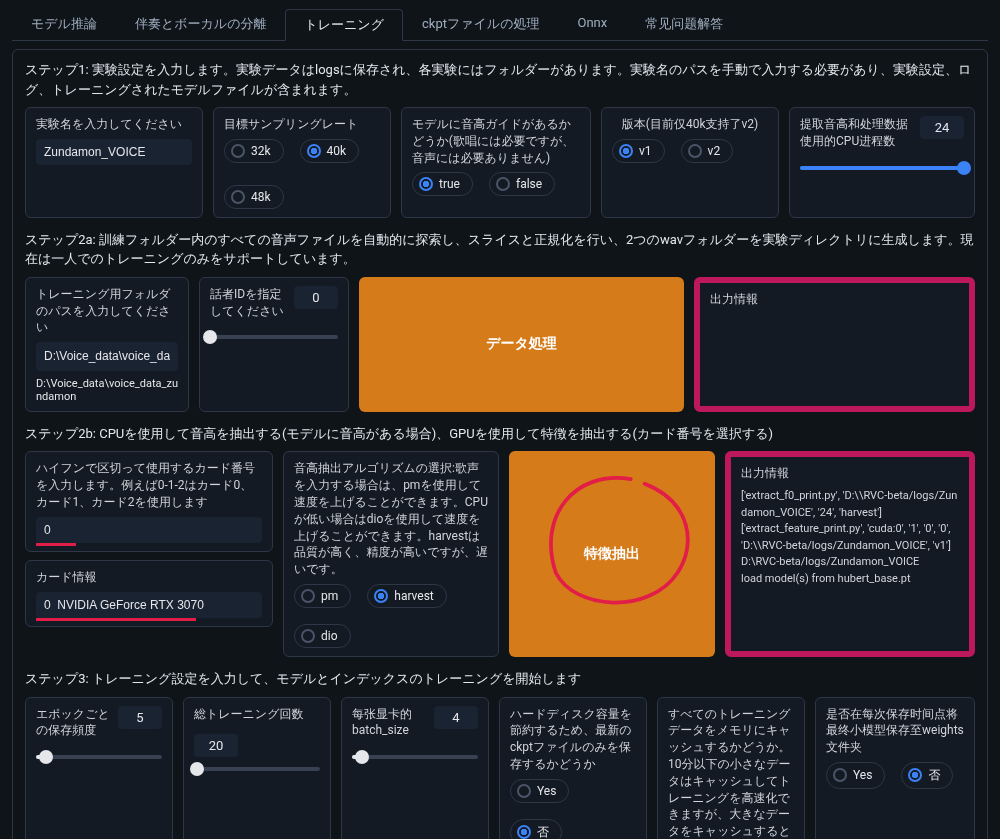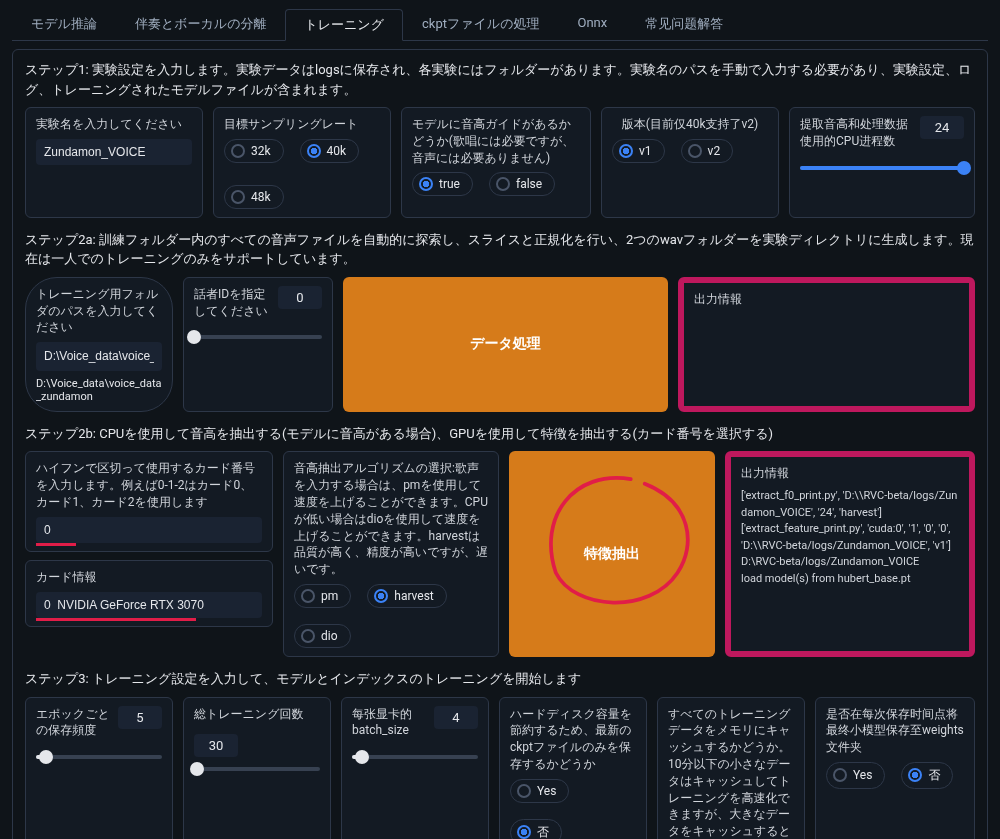--- a/index.html
+++ b/index.html
@@ -105,21 +105,21 @@
       </div>
       <div class="slider-track">
         <div class="slider-fill" style="width:100%;"></div>
         <div class="slider-thumb" style="left:100%;"></div>
       </div>
     </div>
   </div>
 
   <div class="step-text">ステップ2a: 訓練フォルダー内のすべての音声ファイルを自動的に探索し、スライスと正規化を行い、2つのwavフォルダーを実験ディレクトリに生成します。現在は一人でのトレーニングのみをサポートしています。</div>
   <div class="row" style="margin-bottom:12px;">
-    <div class="card" style="width:148px;border-radius:32px;">
+    <div class="card" style="width:164px;">
       <span class="label">トレーニング用フォルダのパスを入力してください</span>
       <input class="text-input" style="height: auto; padding: 6px 8px; white-space: normal; word-break: break-all; line-height: 1.4;" value="D:\Voice_data\voice_data_zundamon">
       <div style="font-size:11px; color:#e5e7eb; margin-top:6px; word-break:break-all;">D:\Voice_data\voice_data_zundamon</div>
     </div>
     <div class="card" style="width:150px;">
       <div style="display:flex; justify-content:space-between; align-items:flex-start; gap:8px;">
         <span class="label" style="flex:1;">話者IDを指定してください</span>
         <span class="num-box">0</span>
       </div>
       <div class="slider-track slider-white">
@@ -193,21 +193,21 @@
         <span class="num-box">5</span>
       </div>
       <div class="slider-track slider-white">
         <div class="slider-fill" style="width:8%;"></div>
         <div class="slider-thumb" style="left:8%;"></div>
       </div>
     </div>
     <div class="card" style="width:148px;">
       <div style="display:flex; justify-content:space-between; align-items:flex-start; gap:6px;flex-direction:column;">
         <span class="label" style="flex:1;">総トレーニング回数</span>
-        <span class="num-box">30</span>
+        <span class="num-box">20</span>
       </div>
       <div class="slider-track slider-white">
         <div class="slider-fill" style="width:2%;"></div>
         <div class="slider-thumb" style="left:2%;"></div>
       </div>
     </div>
     <div class="card" style="width:148px;">
       <div style="display:flex; justify-content:space-between; align-items:flex-start; gap:6px;">
         <span class="label" style="flex:1;">每张显卡的batch_size</span>
         <span class="num-box">4</span>

